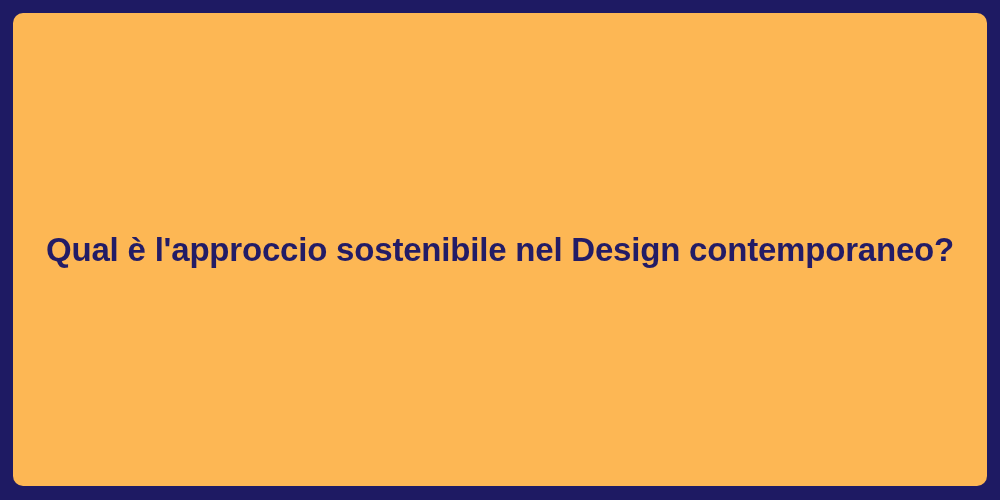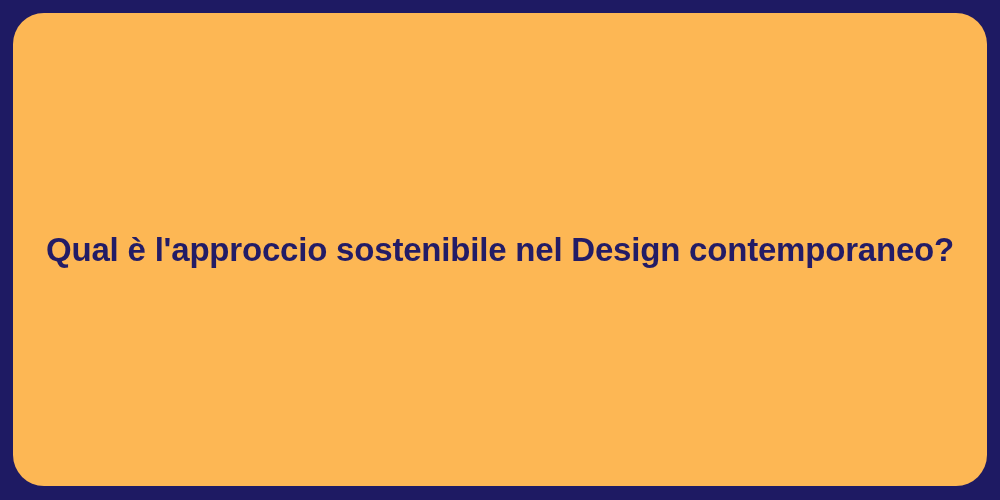--- a/index.html
+++ b/index.html
@@ -22,21 +22,21 @@
     height: 500px;
     background: #1e1a63;
     padding: 13px 13px 14px 13px;
   }
 
   #card {
     box-sizing: border-box;
     width: 100%;
     height: 100%;
     background: #fdb754;
-    border-radius: 31px;
+    border-radius: 10px;
     display: flex;
     align-items: center;
     justify-content: center;
     text-align: center;
     padding: 0 40px;
   }
 
   #question {
     margin: 0;
     font-family: "Liberation Sans", sans-serif;

